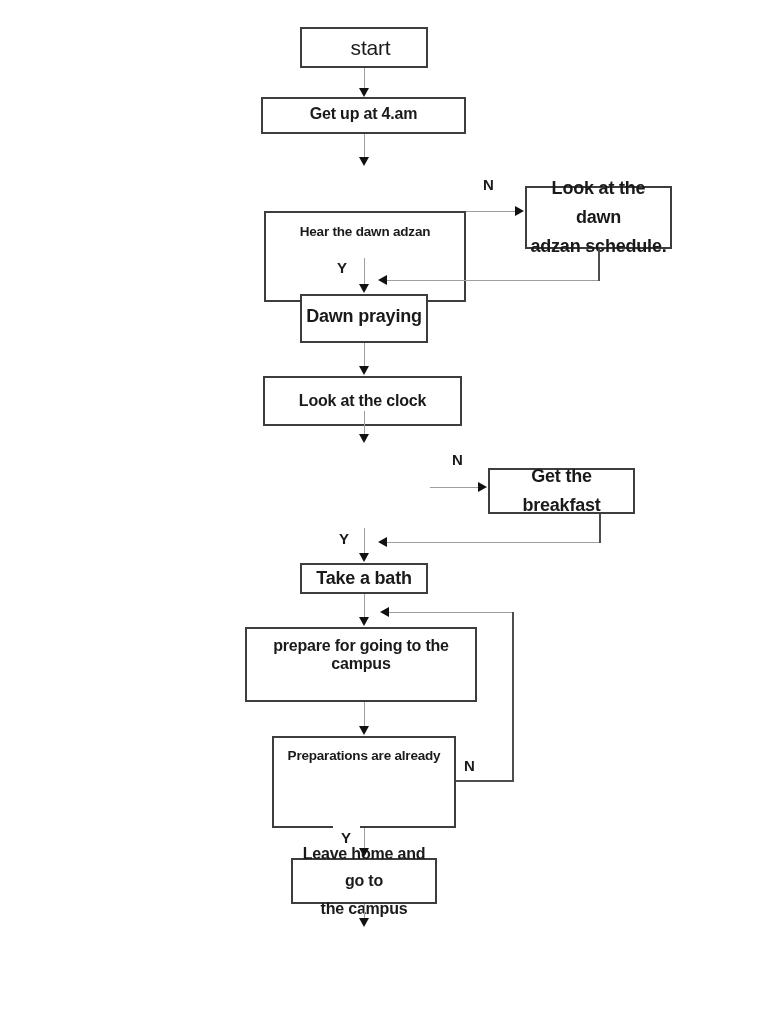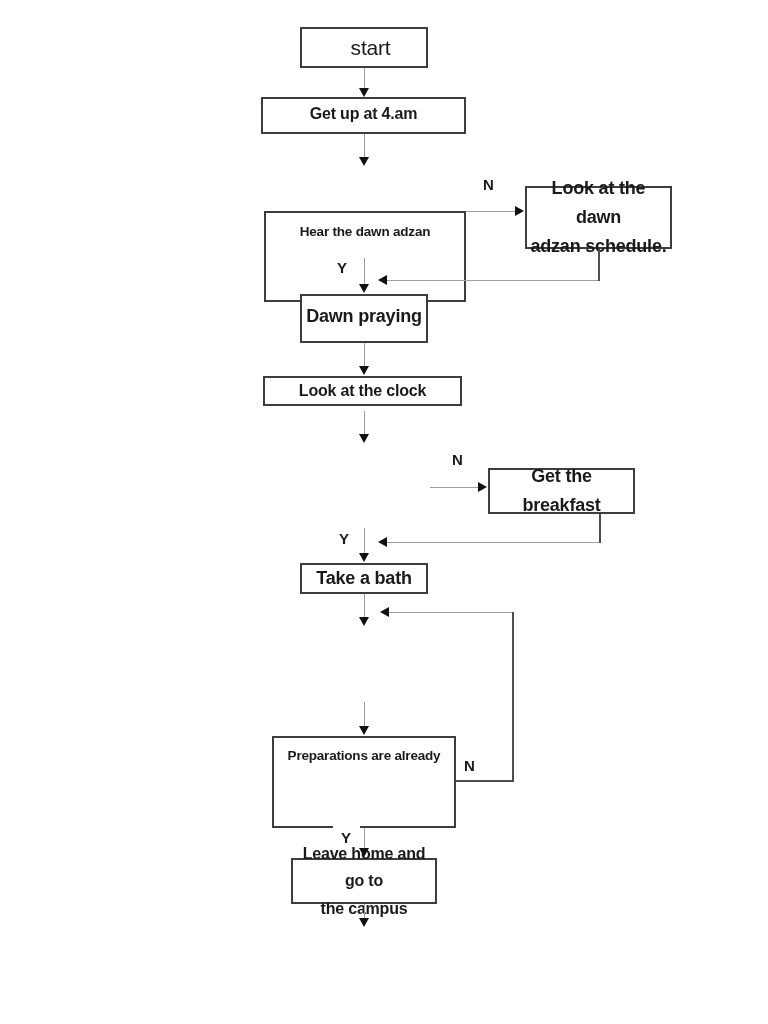--- a/index.html
+++ b/index.html
@@ -54,33 +54,36 @@
 
   <div class="box t-md2" style="left:525px; top:186px; width:147px; height:63px;">
     <span>Look at the dawn
 adzan schedule.</span>
   </div>
 
   <div class="box t-md2 top-align" style="left:300px; top:294px; width:128px; height:49px; padding-top:6px;">
     <span>Dawn praying</span>
   </div>
 
-  <div class="box t-sm" style="left:263px; top:376px; width:199px; height:30px;">
+  <div class="box t-sm" style="left:263px; top:376px; width:199px; height:50px;">
     <span>Look at the clock</span>
   </div>
 
 
   <div class="box t-md2" style="left:488px; top:468px; width:147px; height:46px;">
     <span>Get the breakfast</span>
   </div>
 
   <div class="box t-md2" style="left:300px; top:563px; width:128px; height:31px;">
     <span>Take a bath</span>
   </div>
 
+  <div class="box t-sm top-align" style="left:245px; top:627px; width:232px; height:75px; padding-top:8px;">
+    <span>prepare for going to the campus</span>
+  </div>
 
   <div class="box t-md top-align" style="left:272px; top:736px; width:184px; height:92px; padding-top:7px;">
     <span>Preparations are already</span>
   </div>
 
   <div class="box t-sm" style="left:291px; top:858px; width:146px; height:46px; line-height:1.7;">
     <span>Leave home and go to
 the campus</span>
   </div>
 

